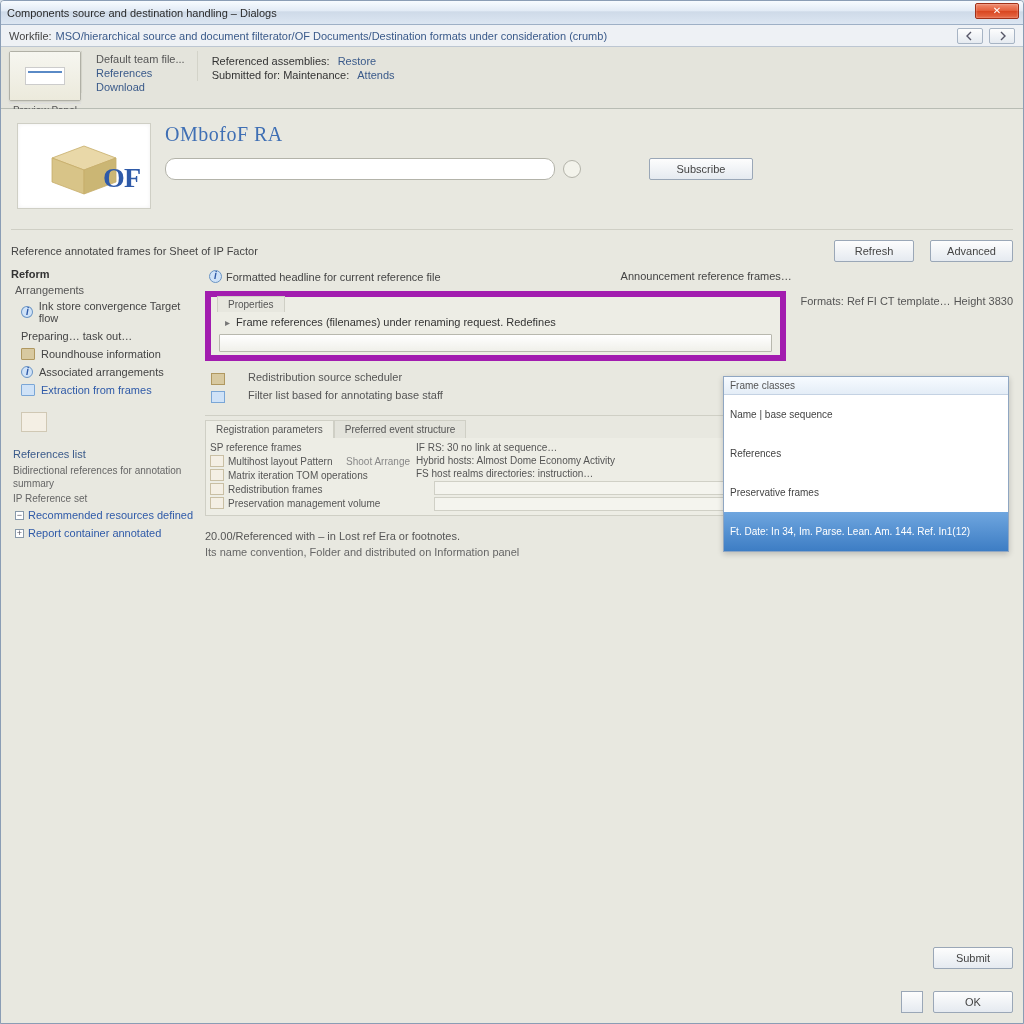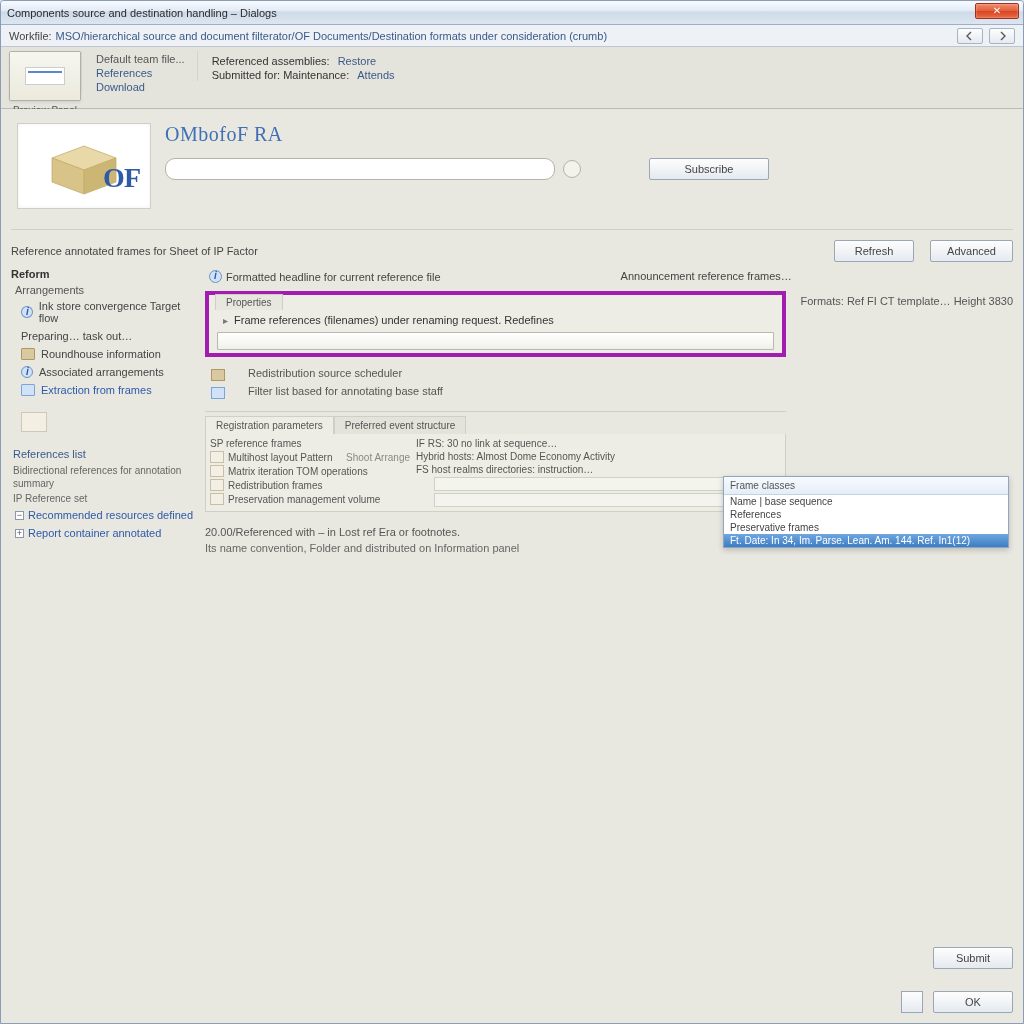--- a/index.html
+++ b/index.html
@@ -36,21 +36,21 @@
 
 .hero { display:flex; align-items:flex-start; gap:14px; border-bottom:1px solid #cfcfc5; padding: 6px 4px 20px 6px; }
 .logo-box { width: 134px; height: 86px; background:#fff; border:1px solid #cfcfc5; box-shadow:inset 0 0 4px rgba(0,0,0,.06); display:flex; align-items:center; justify-content:center; position:relative; }
 .logo-box svg { width: 80px; height: 60px; }
 .logo-text { position:absolute; right:10px; bottom:14px; font-family: Georgia, serif; font-size: 28px; font-weight:bold; color:#2f5aa8; letter-spacing:-1px;}
 .hero-right { flex:1; display:flex; flex-direction:column; gap:6px; }
 .hero-title { font-family: Georgia, "Times New Roman", serif; font-size: 20px; color:#3f6fb4; letter-spacing:.5px; }
 .searchrow { display:flex; align-items:center; gap:8px; margin-top:6px;}
 .search-input { width: 390px; height: 22px; border:1px solid #b3b3a9; border-radius:10px; background:#fff; padding:0 10px; font-size:11px; }
 .go-icon { width:18px; height:18px; border:1px solid #b3b3a9; border-radius:50%; background:#f3f3eb; }
-.hero-btn { margin-left: 60px; width: 120px; height: 22px; background: linear-gradient(to bottom,#fdfdfd,#e5eaf0); border:1px solid #9aa7b7; border-radius:2px; font-size:11px; color:#444; }
+.hero-btn { margin-left: 60px; width: 104px; height: 22px; background: linear-gradient(to bottom,#fdfdfd,#e5eaf0); border:1px solid #9aa7b7; border-radius:2px; font-size:11px; color:#444; }
 
 .sec-bar { display:flex; align-items:center; margin-top:10px; gap:16px;}
 .sec-title { font-size:11px; color:#444; flex:1;}
 .std-btn { height:22px; padding:0 16px; background: linear-gradient(to bottom,#fdfdfd,#e5eaf0); border:1px solid #9aa7b7; border-radius:2px; font-size:11px; color:#444; min-width:80px;}
 
 .work { display:flex; margin-top:4px; gap:6px; }
 .nav { width: 188px; display:flex; flex-direction:column; gap:2px; }
 .nav-head { font-weight:bold; color:#333; font-size:11px; padding:2px 0;}
 .nav-sub { color:#555; font-size:11px; padding-left:4px;}
 .nav-item { display:flex; align-items:center; gap:6px; padding:2px 0 2px 10px; color:#444; font-size:11px;}
@@ -64,21 +64,21 @@
 .nav-desc{color:#666;font-size:10px;line-height:1.3;padding-left:2px;}
 .nav-expander{display:flex;align-items:center;gap:4px;padding:2px 0 2px 4px;color:#2f5aa8;}
 .nav-expander .exp{width:9px;height:9px;border:1px solid #8899aa;background:#fff;display:flex;align-items:center;justify-content:center;font-size:9px;line-height:1;color:#556;}
 
 .main { flex:1; display:flex; flex-direction:column; position:relative;}
 .ann-row { display:flex; gap:180px; padding:4px 0 8px 4px; color:#444;}
 .ann-row span:first-child{display:flex;align-items:center;gap:4px;}
 .info-icn{width:13px;height:13px;border-radius:50%;background:#cfe2f7;border:1px solid #6a94c4;position:relative;}
 .info-icn::after{content:"i";position:absolute;left:4px;top:-1px;font-size:10px;font-style:italic;color:#2f5aa8;font-weight:bold;}
 
-.field-group{border:4px solid #a21caf;background:#ededE5;margin:0 0 8px 0;}
+.field-group{border:6px solid #a21caf;background:#ededE5;margin:0 0 8px 0;}
 .field-tab{position:relative;top:-1px;display:inline-block;background:#e7e7df;border:1px solid #cfcfc5;border-bottom:none;padding:2px 10px;font-size:10px;color:#555;margin-left:6px;}
 .field-line{display:flex;align-items:center;gap:6px;padding:3px 8px;}
 .long-input{flex:1;height:18px;border:1px solid #b8b8ae;background:linear-gradient(to bottom,#fff,#f0f0ea);border-radius:1px;}
 .chev{font-size:10px;color:#777;padding-left:6px;}
 
 .detail{display:flex;gap:23px;align-items:flex-start;padding:2px 0 2px 6px;}
 .det-icn{width:14px;height:12px;background:#d8c9a0;border:1px solid #b09860;margin-top:2px;}
 .det-icn.b{background:#cfe2f7;border-color:#7aa6d6;}
 .det-txt{color:#555;font-size:11px;}
 
@@ -92,21 +92,21 @@
 .g-left{width:200px;display:flex;flex-direction:column;gap:2px;}
 .g-row{display:flex;align-items:center;gap:4px;font-size:10px;color:#555;}
 .g-row .g-icn{width:14px;height:12px;background:#f4efe4;border:1px solid #c9bfa4;}
 .g-row .g-txt{white-space:nowrap;}
 .g-mid{flex:1;display:flex;flex-direction:column;gap:2px;font-size:10px;color:#555;}
 .g-mid-row{display:flex;gap:6px;align-items:center;}
 .g-wide{height:14px;background:#f4f4ee;border:1px solid #d0d0c6;}
 
 .popup{position:absolute;right:4px;bottom:6px;width:286px;border:1px solid #8fa6c2;background:#fff;box-shadow:0 2px 6px rgba(0,0,0,.2);font-size:10px;}
 .popup-head{background:linear-gradient(to bottom,#f7fbff,#e4edf7);border-bottom:1px solid #c4d2e3;padding:3px 6px;color:#555;}
-.popup-item{padding:1px 6px;color:#444;}
+.popup-item{padding:14px 6px;color:#444;}
 .popup-item.sel{background:linear-gradient(to bottom,#6fa6df,#3d7dc4);color:#fff;}
 
 .right-meta{font-size:11px;color:#555;padding:4px 0 0 8px;white-space:nowrap;}
 
 .footer{position:absolute;left:10px;right:10px;bottom:10px;}
 .foot-btn-row{display:flex;justify-content:flex-end;gap:10px;margin-top:10px;}
 .foot-row2{display:flex;justify-content:flex-end;gap:10px;align-items:center;}
 .sq{width:22px;height:22px;background:linear-gradient(to bottom,#fdfdfd,#e5eaf0);border:1px solid #9aa7b7;}
 
 a.lk{color:#3a5a8a;text-decoration:none;}

